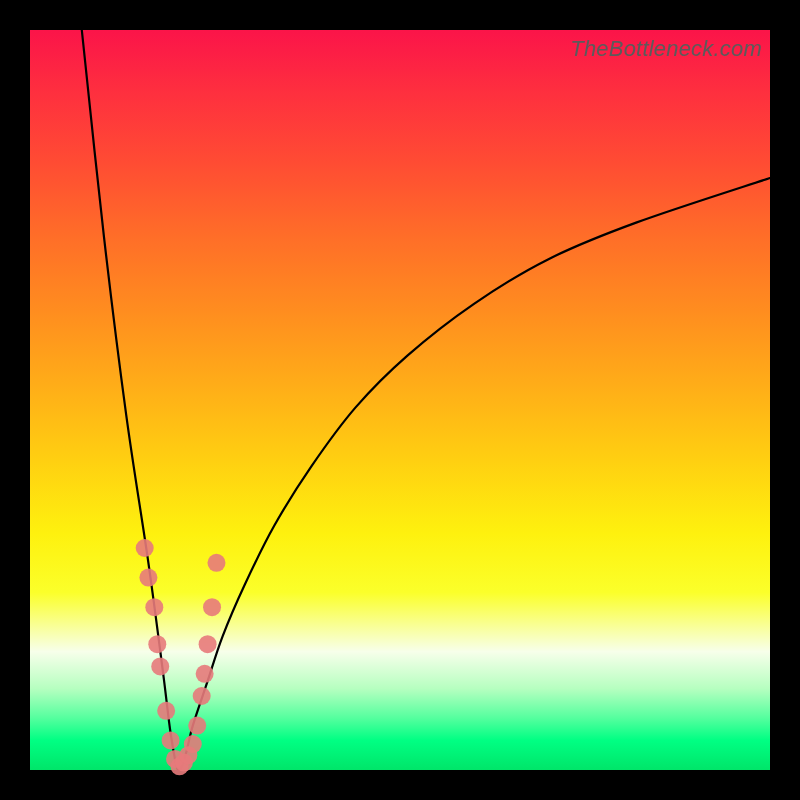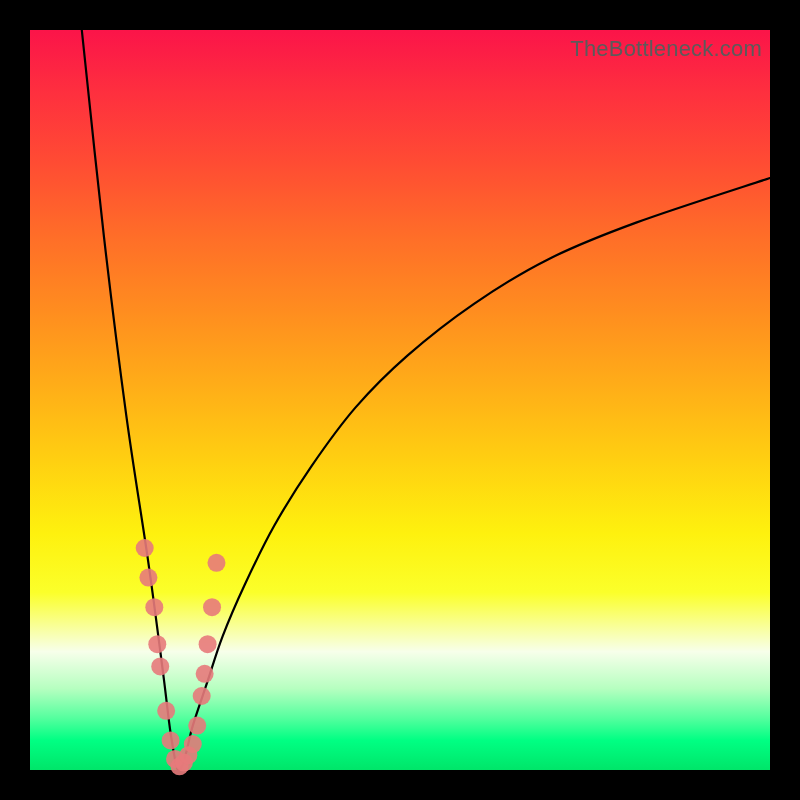--- a/index.html
+++ b/index.html
@@ -9,20 +9,21 @@
     height: 800px;
     overflow: hidden;
     background: #000;
     font-family: Arial, Helvetica, sans-serif;
   }
   .frame {
     position: absolute;
     left: 0; top: 0;
     width: 800px; height: 800px;
     background: #000;
+    font-style: italic;
   }
   .plot {
     position: absolute;
     left: 30px;
     top: 30px;
     width: 740px;
     height: 740px;
     
     background: linear-gradient(to bottom,
       #fb1449 0%,

